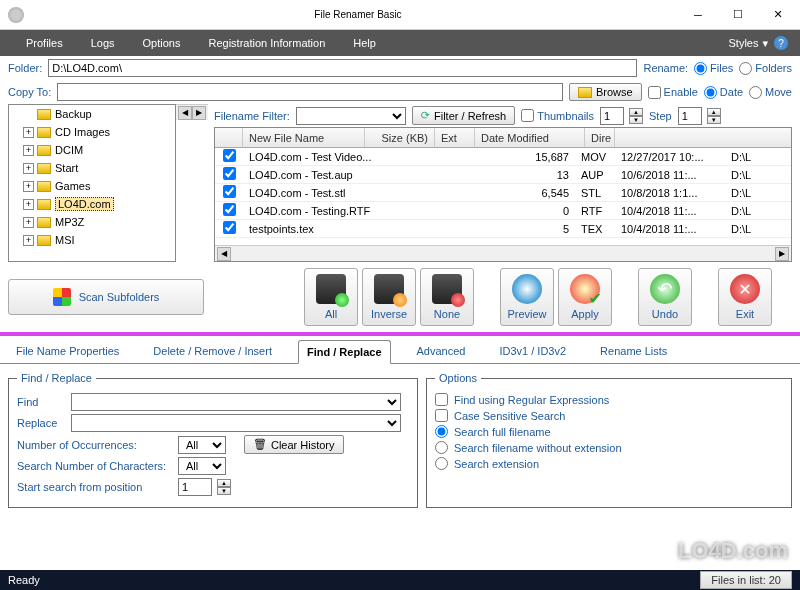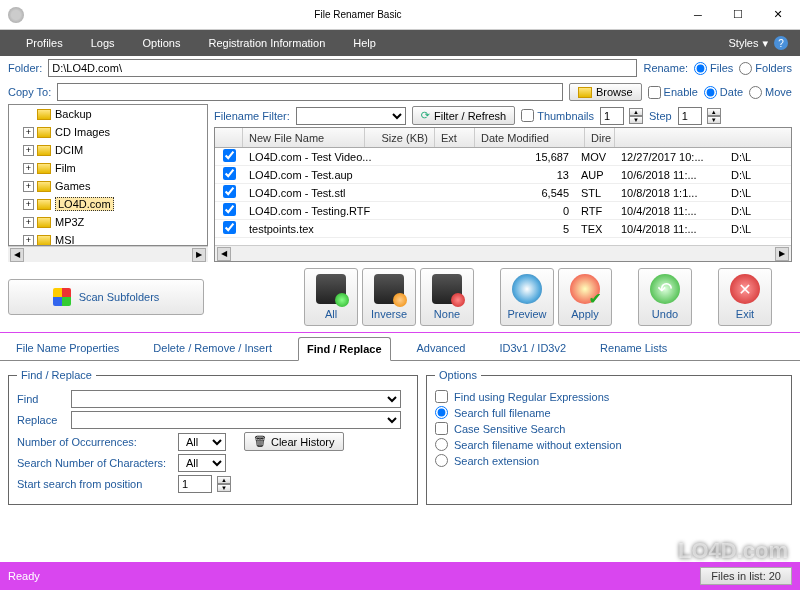--- a/index.html
+++ b/index.html
@@ -44,42 +44,42 @@
 .c-name { width: 140px; }
 .c-new { width: 122px; }
 .c-size { width: 70px; text-align: right; }
 .c-ext { width: 40px; }
 .c-date { width: 110px; }
 .c-dir { width: 30px; }
 
 .hscroll { height: 16px; background: #f0f0f0; border-top: 1px solid #ccc; display: flex; align-items: center; justify-content: space-between; padding: 0 2px; }
 .hscroll .arrow { width: 14px; height: 14px; background: #ddd; border: 1px solid #aaa; display: flex; align-items: center; justify-content: center; font-size: 8px; }
 
-.tool-row { display: flex; align-items: center; padding: 6px 8px; gap: 6px; border-bottom: 1px solid #d946ef; }
+.tool-row { display: flex; align-items: center; padding: 6px 8px; gap: 6px; border-bottom: 4px solid #d946ef; }
 .scan-btn { width: 196px; height: 36px; background: linear-gradient(#fefefe,#e8e8e8); border: 1px solid #aaa; border-radius: 3px; display: flex; align-items: center; justify-content: center; gap: 8px; color: #215a9c; cursor: pointer; }
 .big-btn-group { display: flex; gap: 4px; }
 .big-btn { width: 54px; height: 58px; background: linear-gradient(#fefefe,#e6e6e6); border: 1px solid #aaa; border-radius: 3px; display: flex; flex-direction: column; align-items: center; justify-content: center; gap: 4px; cursor: pointer; color: #215a9c; font-size: 11px; }
 .big-btn .ico { width: 30px; height: 30px; border-radius: 4px; display: flex; align-items: center; justify-content: center; }
 .ico-disk { background: linear-gradient(#555,#222); border-radius: 3px; position: relative; }
 .ico-disk::after { content:''; position:absolute; width: 14px; height: 14px; border-radius: 50%; bottom:-3px; right:-3px; }
 .disk-green::after { background: radial-gradient(#8f8,#2a2); }
 .disk-orange::after { background: radial-gradient(#fc8,#e80); }
 .disk-red::after { background: radial-gradient(#f88,#c22); }
 .ico-round { width: 30px; height: 30px; border-radius: 50%; }
 
 .tabstrip { display: flex; padding: 4px 8px 0; gap: 18px; border-bottom: 1px solid #888; }
 .tab { color: #215a9c; padding: 5px 8px; cursor: pointer; font-size: 11px; }
 .tab.active { background: #fff; border: 1px solid #888; border-bottom: 1px solid #fff; border-radius: 3px 3px 0 0; font-weight: bold; color: #000; margin-bottom: -1px; }
 
 .tab-body { display: flex; padding: 8px; gap: 8px; }
 fieldset { border: 1px solid #666; padding: 6px 8px 8px; }
 legend { color: #215a9c; padding: 0 4px; font-size: 11px; }
 .frow { display: flex; align-items: center; gap: 6px; margin: 3px 0; }
 
-.statusbar { position: absolute; bottom: 0; left: 0; right: 0; height: 28px; background: #d946ef; color: #fff; display: flex; align-items: center; padding: 0 8px; font-size: 11px; }
+.statusbar { position: absolute; bottom: 0; left: 0; right: 0; height: 20px; background: #0f172a; color: #fff; display: flex; align-items: center; padding: 0 8px; font-size: 11px; }
 .statusbar .files-count { margin-left: auto; background: linear-gradient(#f4f4f4,#ddd); color: #333; padding: 2px 10px; border: 1px solid #aaa; text-align: center; }
 
 .watermark { position: absolute; right: 12px; bottom: 26px; color: rgba(255,255,255,0.5); font-size: 22px; font-weight: bold; text-shadow: 0 0 4px rgba(0,0,0,0.6); pointer-events: none; }
 .spinner { width: 14px; height: 16px; display: inline-flex; flex-direction: column; margin-left: -1px; }
 .spinner div { flex:1; border:1px solid #888; background: linear-gradient(#fff,#ddd); font-size:6px; display:flex; align-items:center; justify-content:center; }
 </style>
 </head>
 <body>
 
 <div class="titlebar">
@@ -132,41 +132,41 @@
       <input type="radio" checked="" style="">
       <span>Date</span>
     </span>
   <span class="radio-group">
       <input type="radio" style="">
       <span>Move</span>
     </span>
 </div>
 
 <div class="mid-area">
-  <div style="display:flex;flex-direction:column;width:200px">
+  <div style="display:flex;width:200px">
     <div class="tree-panel" id="tree" style="flex:1">
         <div class="tree-row noexp">
           <span class="expander">+</span>
           <span class="folder-ico"></span>
           <span class="name">Backup</span>
         </div>
         <div class="tree-row">
           <span class="expander">+</span>
           <span class="folder-ico"></span>
           <span class="name">CD Images</span>
         </div>
         <div class="tree-row">
           <span class="expander">+</span>
           <span class="folder-ico"></span>
           <span class="name">DCIM</span>
         </div>
         <div class="tree-row">
           <span class="expander">+</span>
           <span class="folder-ico"></span>
-          <span class="name">Film</span>
+          <span class="name">Start</span>
         </div>
         <div class="tree-row">
           <span class="expander">+</span>
           <span class="folder-ico"></span>
           <span class="name">Games</span>
         </div>
         <div class="tree-row selected">
           <span class="expander">+</span>
           <span class="folder-ico"></span>
           <span class="name">LO4D.com</span>
@@ -365,26 +365,26 @@
         </div>
       </div>
   </fieldset>
   <fieldset style="flex:1">
     <legend>Options</legend>
     <div class="frow">
         <input type="checkbox" style="">
         <span class="label">Find using Regular Expressions</span>
       </div>
     <div class="frow">
+        <input type="checkbox" style="">
+        <span class="label">Case Sensitive Search</span>
+      </div>
+    <div class="frow">
         <input type="radio" name="sopt" checked="" style="">
         <span class="label">Search full filename</span>
-      </div>
-    <div class="frow">
-        <input type="checkbox" style="">
-        <span class="label">Case Sensitive Search</span>
       </div>
     <div class="frow">
         <input type="radio" name="sopt" style="">
         <span class="label">Search filename without extension</span>
       </div>
     <div class="frow">
         <input type="radio" name="sopt" style="">
         <span class="label">Search extension</span>
       </div>
   </fieldset>

